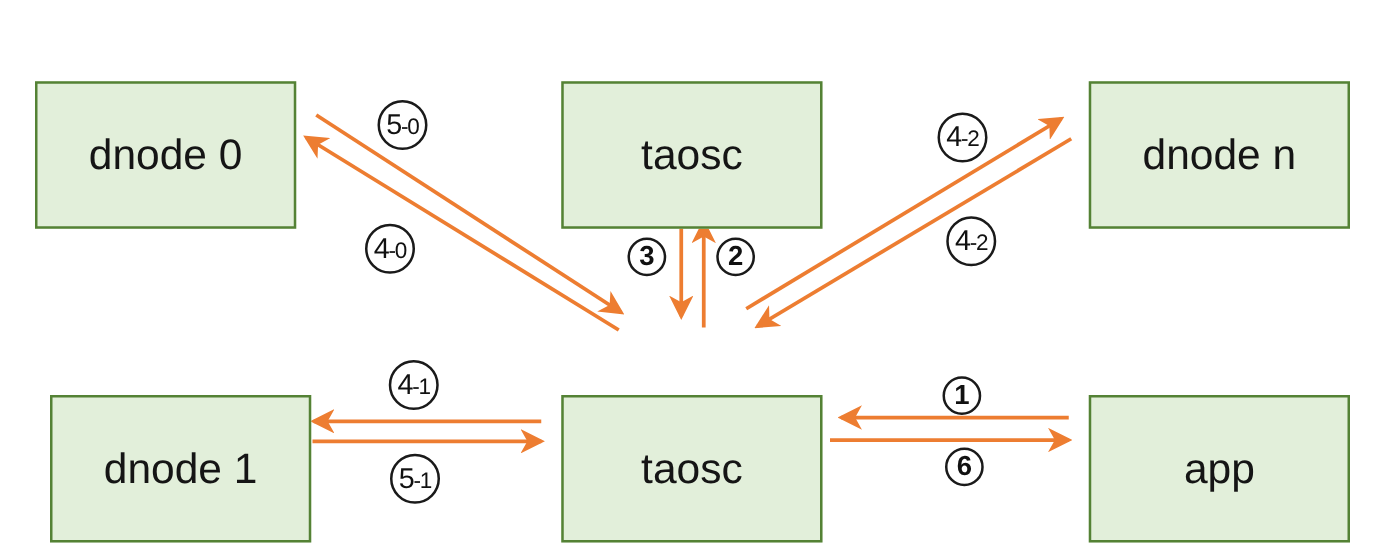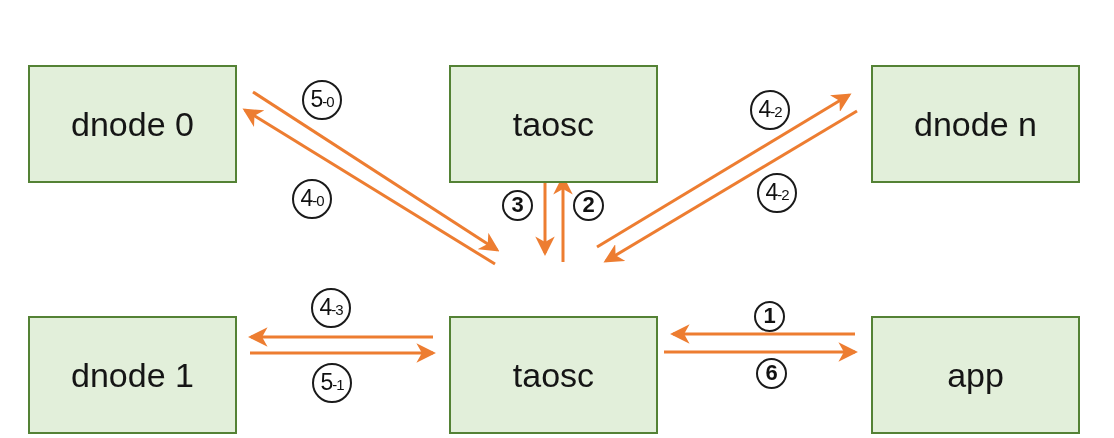--- a/index.html
+++ b/index.html
@@ -22,36 +22,36 @@
     width:209px;height:118px;
     background:var(--node-fill);
     border:2.5px solid var(--node-border);
     box-sizing:border-box;
     display:flex;align-items:center;justify-content:center;
     font-size:34px;color:#151515;letter-spacing:0px;margin-top:32px;
   }
   .node-dnode0{left:28px;top:33px;}
   .node-mnode {left:449px;top:33px;}
   .node-dnoden{left:871px;top:33px;text-align:right;}
-  .node-dnode1{left:28px;top:284px;}
+  .node-dnode1{left:40px;top:284px;}
   .node-taosc {left:449px;top:284px;}
   .node-app   {left:871px;top:284px;}
 
   .edge-label{
     position:absolute;
     background:#ffffff;
     border:2.5px solid var(--circle);
     border-radius:50%;
     box-sizing:border-box;
     text-align:center;
     color:#111;
   }
   .edge-label.pair{
     width:40px;height:40px;
-    font-size:15px;line-height:35px;
+    font-size:18px;line-height:35px;
     letter-spacing:-1px;
   }
   .edge-label.pair::first-letter{
     font-size:23px;
   }
   .edge-label.single{
     width:31px;height:31px;
     font-size:22px;line-height:26px;
     font-weight:bold;
   }
@@ -101,18 +101,18 @@
   <div class="node node-dnode1">dnode 1</div>
   <div class="node node-taosc">taosc</div>
   <div class="node node-app">app</div>
 
   <div class="edge-label pair lbl-50">5-0</div>
   <div class="edge-label pair lbl-40">4-0</div>
   <div class="edge-label single lbl-3">3</div>
   <div class="edge-label single lbl-2">2</div>
   <div class="edge-label pair lbl-42">4-2</div>
   <div class="edge-label pair lbl-52">4-2</div>
-  <div class="edge-label pair lbl-41">4-3</div>
+  <div class="edge-label pair lbl-41">4-1</div>
   <div class="edge-label pair lbl-51">5-1</div>
   <div class="edge-label single lbl-1">1</div>
   <div class="edge-label single lbl-6">6</div>
 
 </div>
 
 </body></html>

